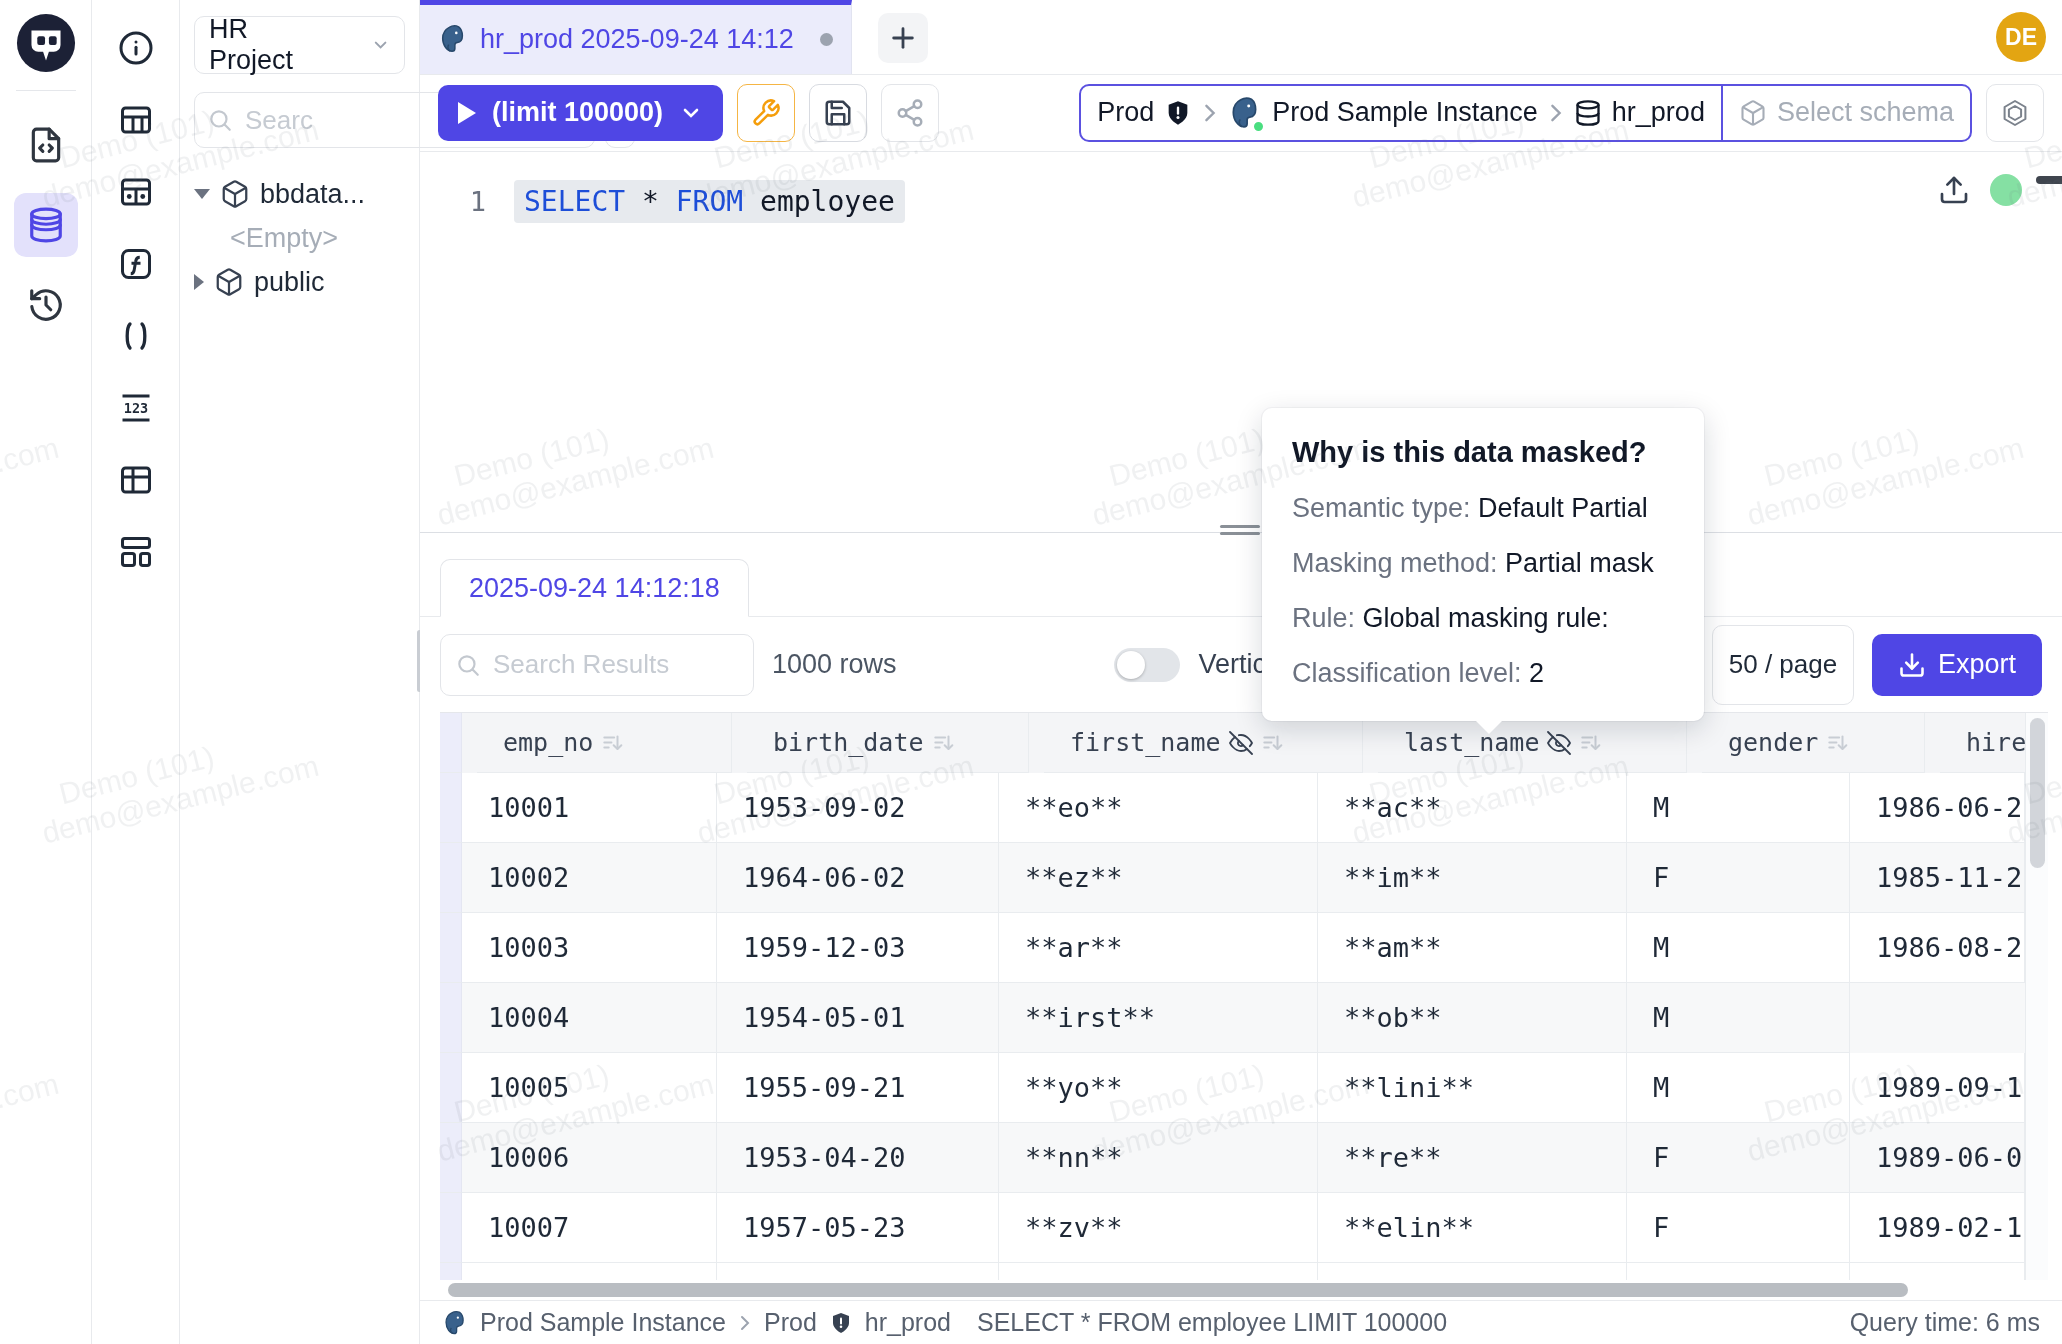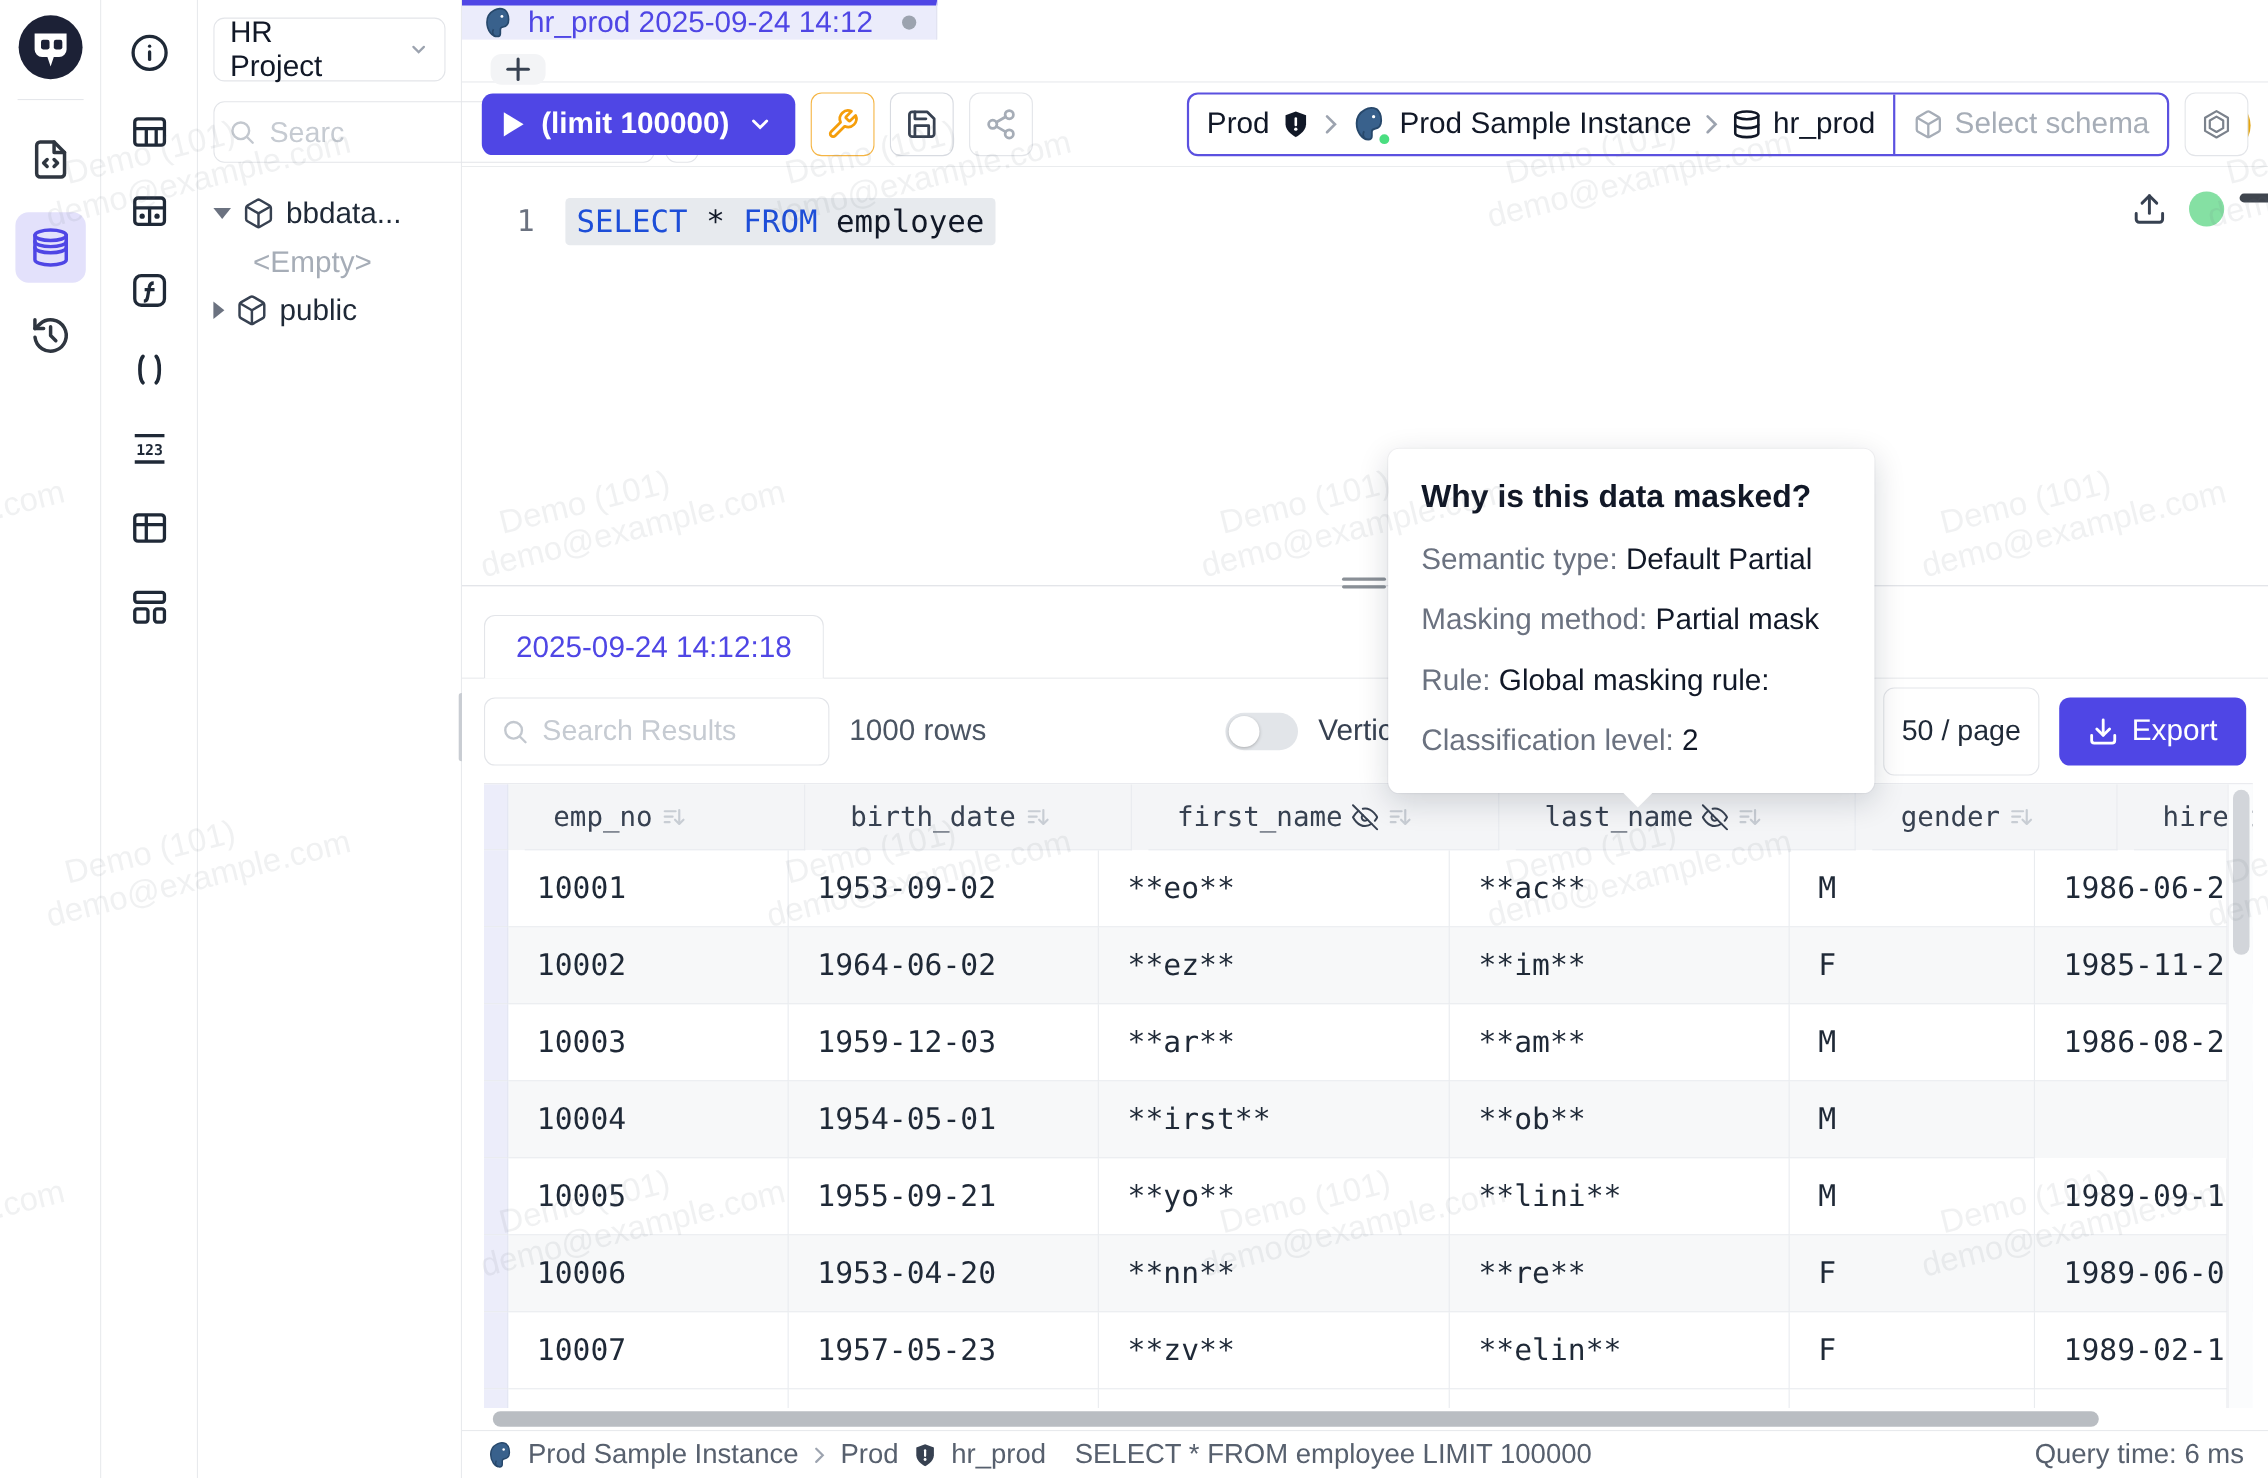--- a/index.html
+++ b/index.html
@@ -29,21 +29,21 @@
   .icon-btn-sm{width:56px;height:56px;border:1px solid #e3e5e9;border-radius:10px;background:#fff;display:flex;align-items:center;justify-content:center;}
   .tree-list{margin-top:24px;font-size:27px;}
   .tree-item{display:flex;align-items:center;gap:10px;height:44px;color:#1f2937;}
   .caret-d{width:0;height:0;border-left:8px solid transparent;border-right:8px solid transparent;border-top:10px solid #6b7280;}
   .caret-r{width:0;height:0;border-top:8px solid transparent;border-bottom:8px solid transparent;border-left:10px solid #6b7280;}
   .tree-item.empty{color:#a6adb7;padding-left:36px;}
   .nub{position:absolute;right:-3px;top:630px;width:5px;height:62px;border-radius:3px;background:#c9cdd3;}
 
   
   .main{flex:1;min-width:0;display:flex;flex-direction:column;position:relative;}
-  .tabbar{height:75px;border-bottom:1px solid #e8eaed;display:flex;align-items:stretch;flex-direction:column;}
+  .tabbar{height:75px;border-bottom:1px solid #e8eaed;display:flex;align-items:stretch;}
   .tab{width:432px;background:#ebecfb;border-top:5px solid #4f46e5;border-right:1px solid #e1e3f0;display:flex;align-items:center;gap:12px;padding:0 18px;}
   .tab-title{color:#4f46e5;font-size:27px;font-weight:500;white-space:nowrap;overflow:hidden;flex:1;}
   .tab-dot{width:13px;height:13px;border-radius:50%;background:#9ca3af;flex:none;}
   .plus-btn{width:50px;height:50px;margin:13px 0 0 26px;border-radius:10px;background:#f3f4f6;display:flex;align-items:center;justify-content:center;}
   .avatar{margin-left:auto;margin-right:16px;margin-top:12px;width:50px;height:50px;border-radius:50%;background:#e3a512;color:#fff;font-weight:bold;font-size:23px;display:flex;align-items:center;justify-content:center;flex:none;}
 
   .toolbar{height:77px;border-bottom:1px solid #e8eaed;display:flex;align-items:center;gap:14px;padding:0 18px;}
   .run-btn{height:56px;background:#4f46e5;border:none;border-radius:10px;color:#fff;display:flex;align-items:center;gap:16px;padding:0 20px;font-size:27px;font-weight:600;font-family:inherit;}
   .play{width:0;height:0;border-left:18px solid #fff;border-top:11px solid transparent;border-bottom:11px solid transparent;}
   .tool-btn{width:58px;height:58px;border:1.5px solid #d8dbe1;border-radius:10px;background:#fff;display:flex;align-items:center;justify-content:center;}

